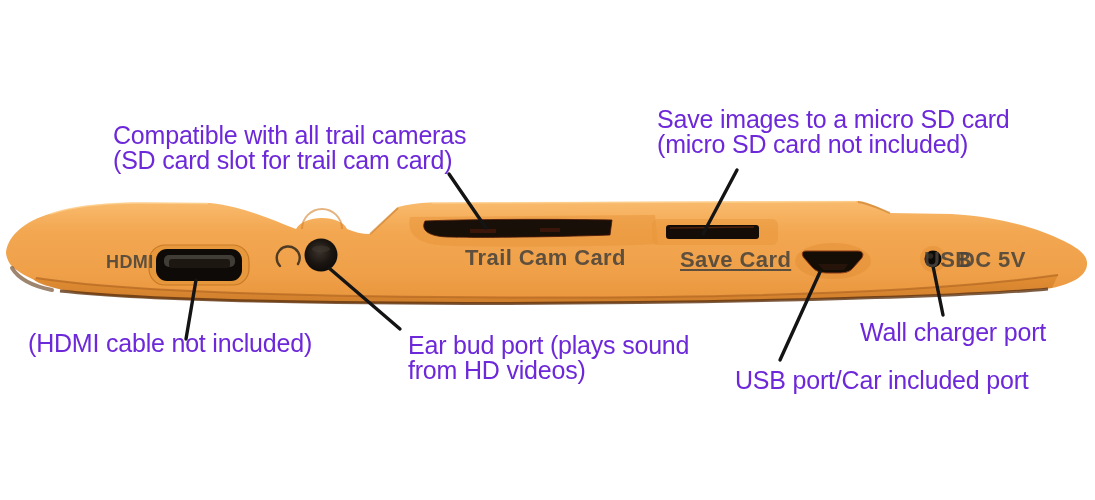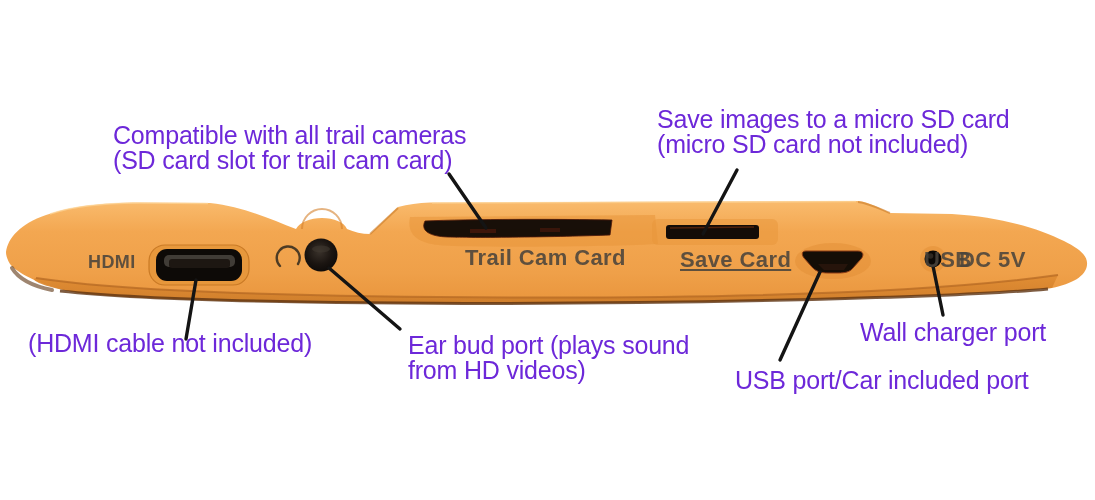--- a/index.html
+++ b/index.html
@@ -130,21 +130,21 @@
     <g stroke="#141414" stroke-width="3.4" stroke-linecap="round">
       <line x1="449" y1="174" x2="486" y2="228"></line>
       <line x1="737" y1="170" x2="703" y2="234"></line>
       <line x1="196" y1="280" x2="186" y2="339"></line>
       <line x1="329" y1="268" x2="400" y2="329"></line>
       <line x1="820" y1="272" x2="780" y2="360"></line>
       <line x1="933" y1="266" x2="943" y2="315"></line>
     </g>
   </svg>
 
-  <div class="device-print" style="left:88px;top:254px;font-size:18px;">HDMI</div>
+  <div class="device-print" style="left:106px;top:254px;font-size:18px;">HDMI</div>
   <div class="device-print" style="left:465px;top:249px;">Trail Cam Card</div>
   <div class="device-print" style="left:680px;top:251px;text-decoration:underline;">Save Card</div>
   <div class="device-print" style="left:876px;top:251px;margin-left:48px;">USB</div>
   <div class="device-print" style="left:959px;top:251px;">DC 5V</div>
 
   <div class="callout" style="left:113px;top:123px;">
     <span>Compatible with all trail cameras</span>
     <span>(SD card slot for trail cam card)</span>
   </div>
 

